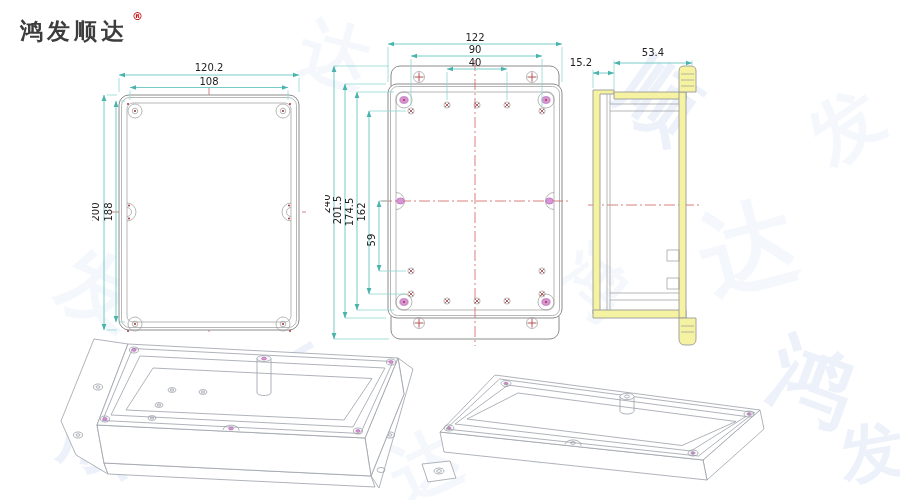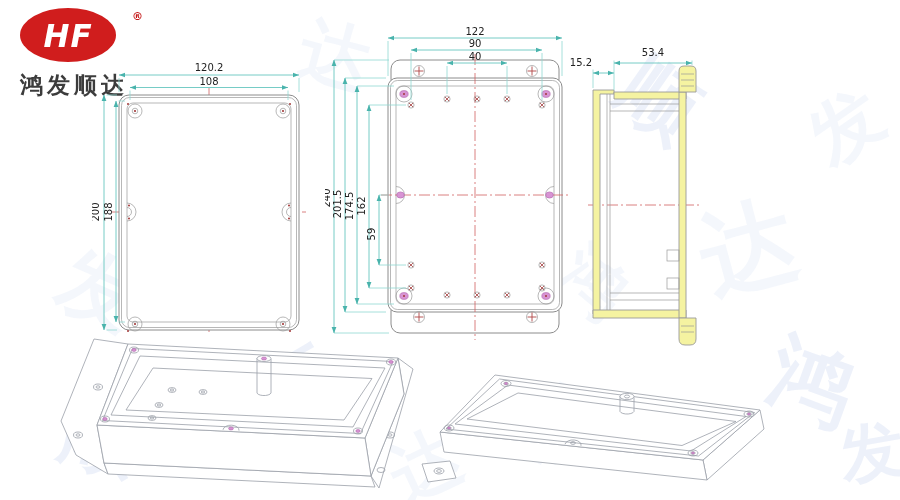--- a/index.html
+++ b/index.html
@@ -47,23 +47,20 @@
   <span class="wm" style="left:620px;top:60px;font-size:78px;transform:rotate(35deg);">顺</span>
   <span class="wm wm2" style="left:700px;top:200px;font-size:96px;transform:rotate(-15deg);">达</span>
   <span class="wm" style="left:770px;top:340px;font-size:84px;transform:rotate(20deg);">鸿</span>
   <span class="wm wm2" style="left:810px;top:90px;font-size:72px;transform:rotate(-35deg);">发</span>
   <span class="wm" style="left:60px;top:400px;font-size:76px;transform:rotate(12deg);">顺</span>
   <span class="wm wm2" style="left:390px;top:430px;font-size:70px;transform:rotate(-25deg);">达</span>
   <span class="wm wm2" style="left:560px;top:250px;font-size:66px;transform:rotate(40deg);">鸿</span>
   <span class="wm" style="left:840px;top:420px;font-size:64px;transform:rotate(-10deg);">发</span>
 
   <div class="logo">
-    <div class="logo-oval">
-      <span>HF</span>
-    </div>
     <span class="logo-reg">®</span>
     <div class="company">鸿发顺达</div>
   </div>
 
   <div class="view" style="left:92px;top:58px;">
     <svg width="222" height="282" viewBox="0 0 222 282">
       <defs>
         <marker id="m1" viewBox="0 0 8 8" refX="7.6" refY="4" markerWidth="7" markerHeight="7" orient="auto-start-reverse">
           <path d="M0,1 L8,4 L0,7 Z" fill="#49b3ac"></path>
         </marker>
@@ -123,21 +120,21 @@
         <path class="ext" d="M14.5,37 H25 M14.5,272 H25"></path>
         <line class="dim" x1="12" y1="37" x2="12" y2="272" marker-start="url(#m1)" marker-end="url(#m1)"></line>
         <text class="dtx" x="7" y="154" transform="rotate(-90 7,154)">200</text>
         <path class="ext" d="M26.5,43 H33 M26.5,264 H33"></path>
         <line class="dim" x1="24" y1="43" x2="24" y2="264" marker-start="url(#m1)" marker-end="url(#m1)"></line>
         <text class="dtx" x="19.5" y="154" transform="rotate(-90 19.5,154)">188</text>
       </g>
     </svg>
   </div>
 
-  <div class="view" style="left:325px;top:22px;text-align:center;">
+  <div class="view" style="left:325px;top:28px;text-align:center;">
     <svg width="250" height="322" viewBox="0 0 250 322">
       <defs>
         <marker id="m2" viewBox="0 0 8 8" refX="7.6" refY="4" markerWidth="7" markerHeight="7" orient="auto-start-reverse">
           <path d="M0,1 L8,4 L0,7 Z" fill="#49b3ac"></path>
         </marker>
       </defs>
       <g>
         <rect class="lnw" x="66" y="38" width="168" height="28" rx="9"></rect>
         <rect class="lnw" x="66" y="280" width="168" height="31" rx="9"></rect>
       </g>

